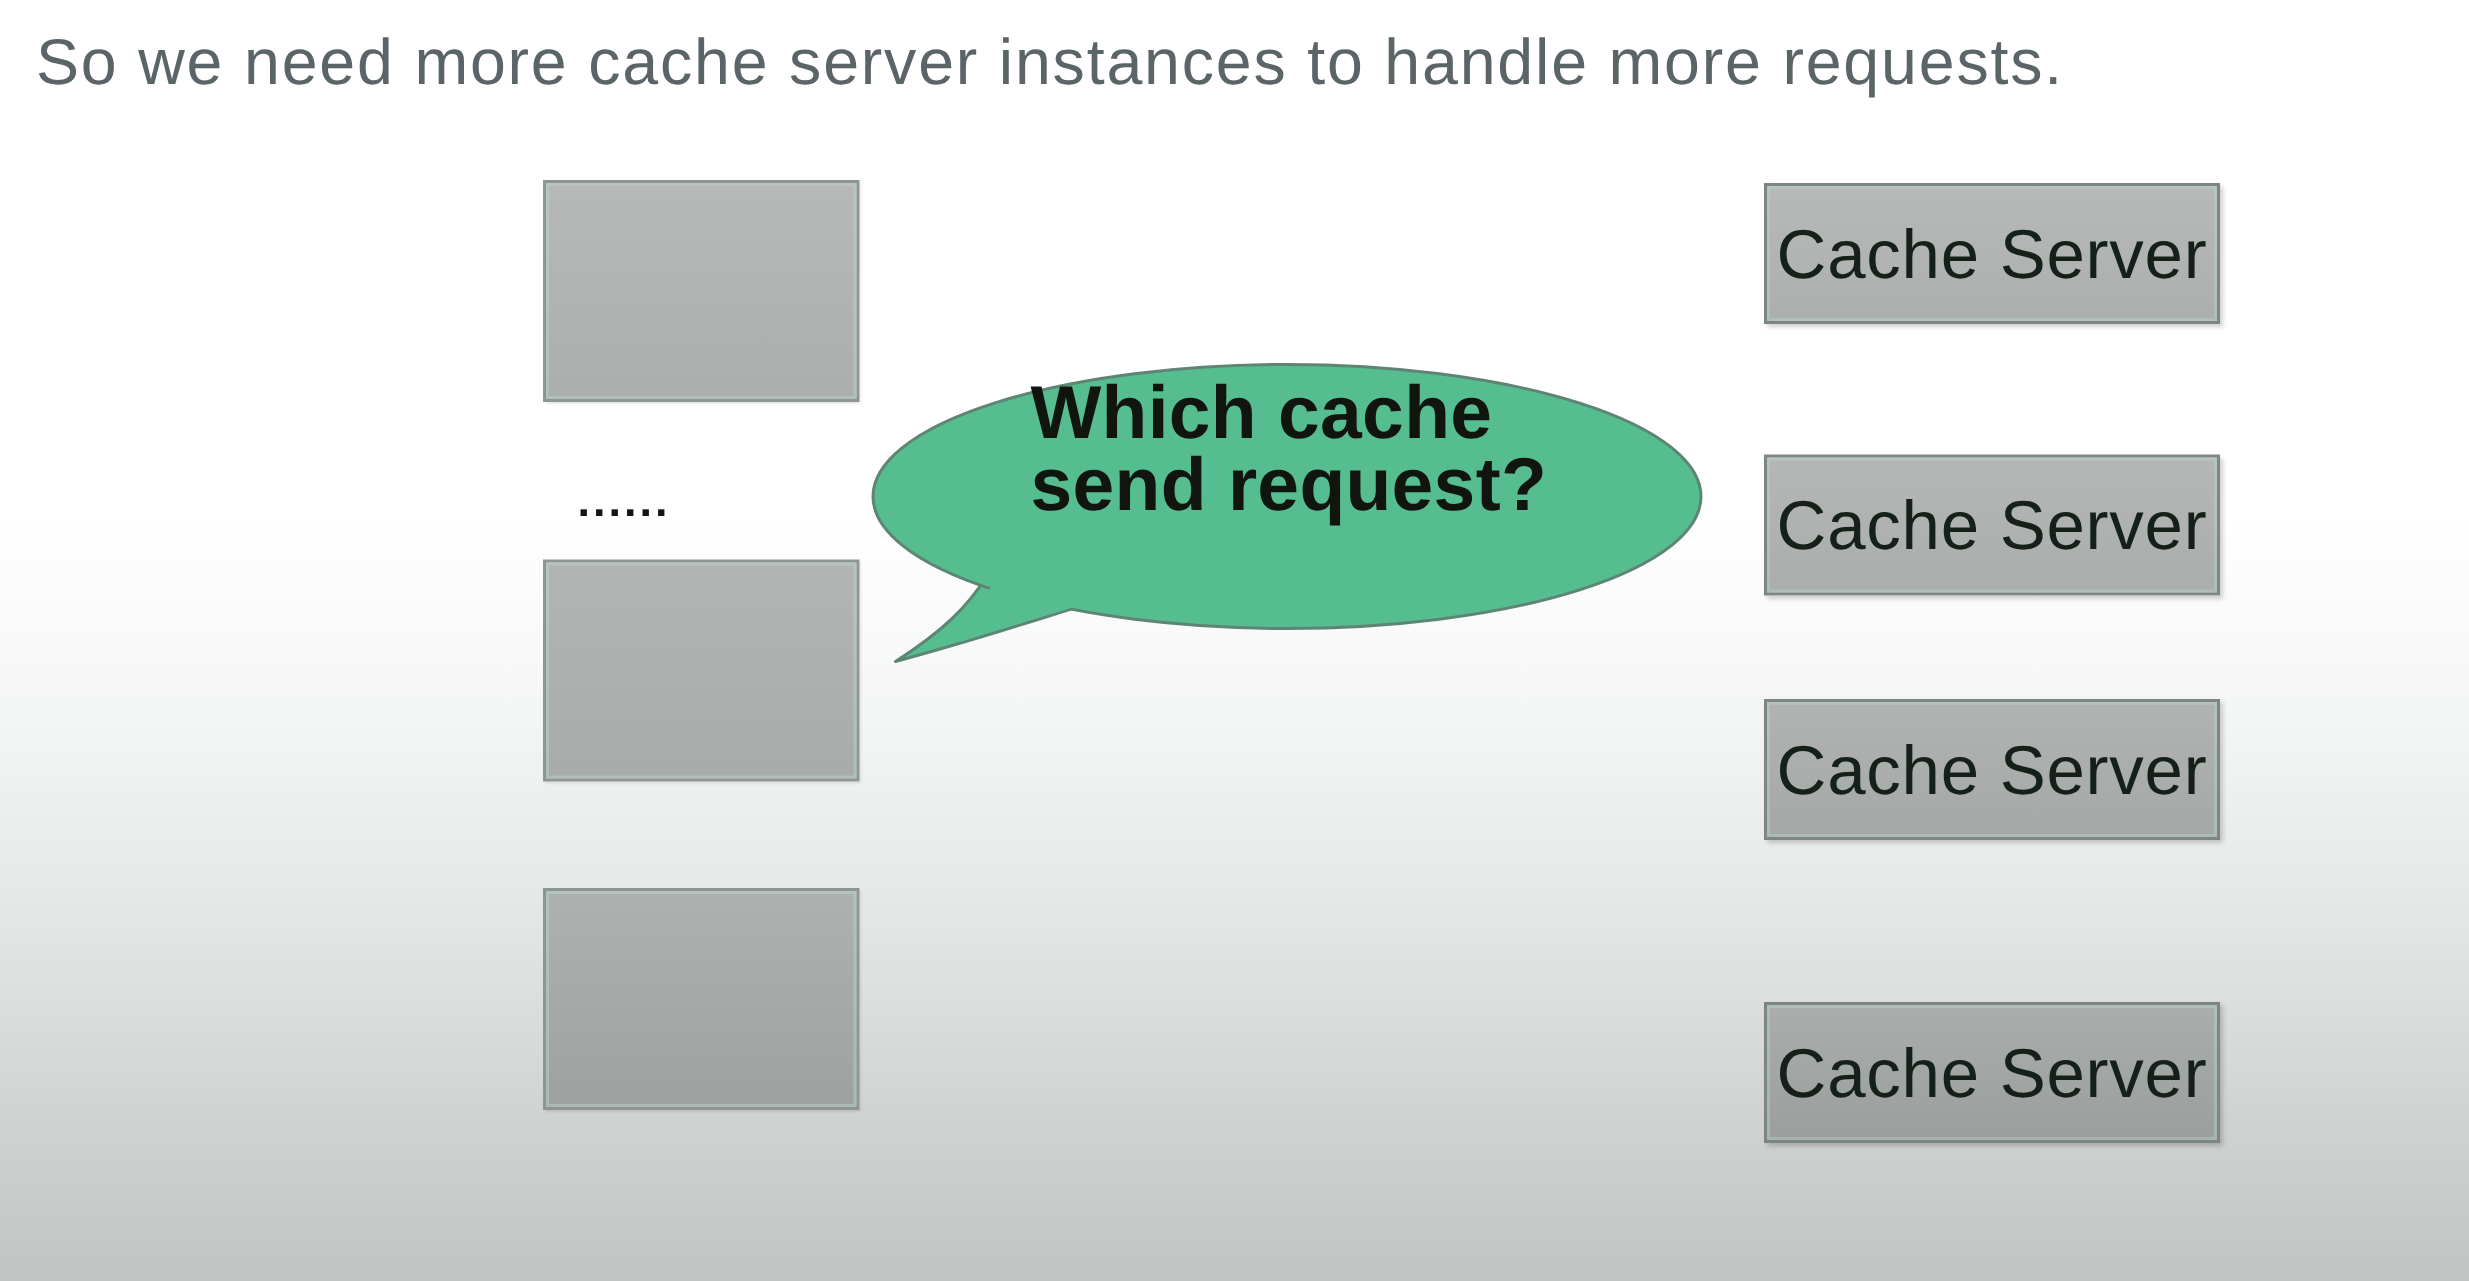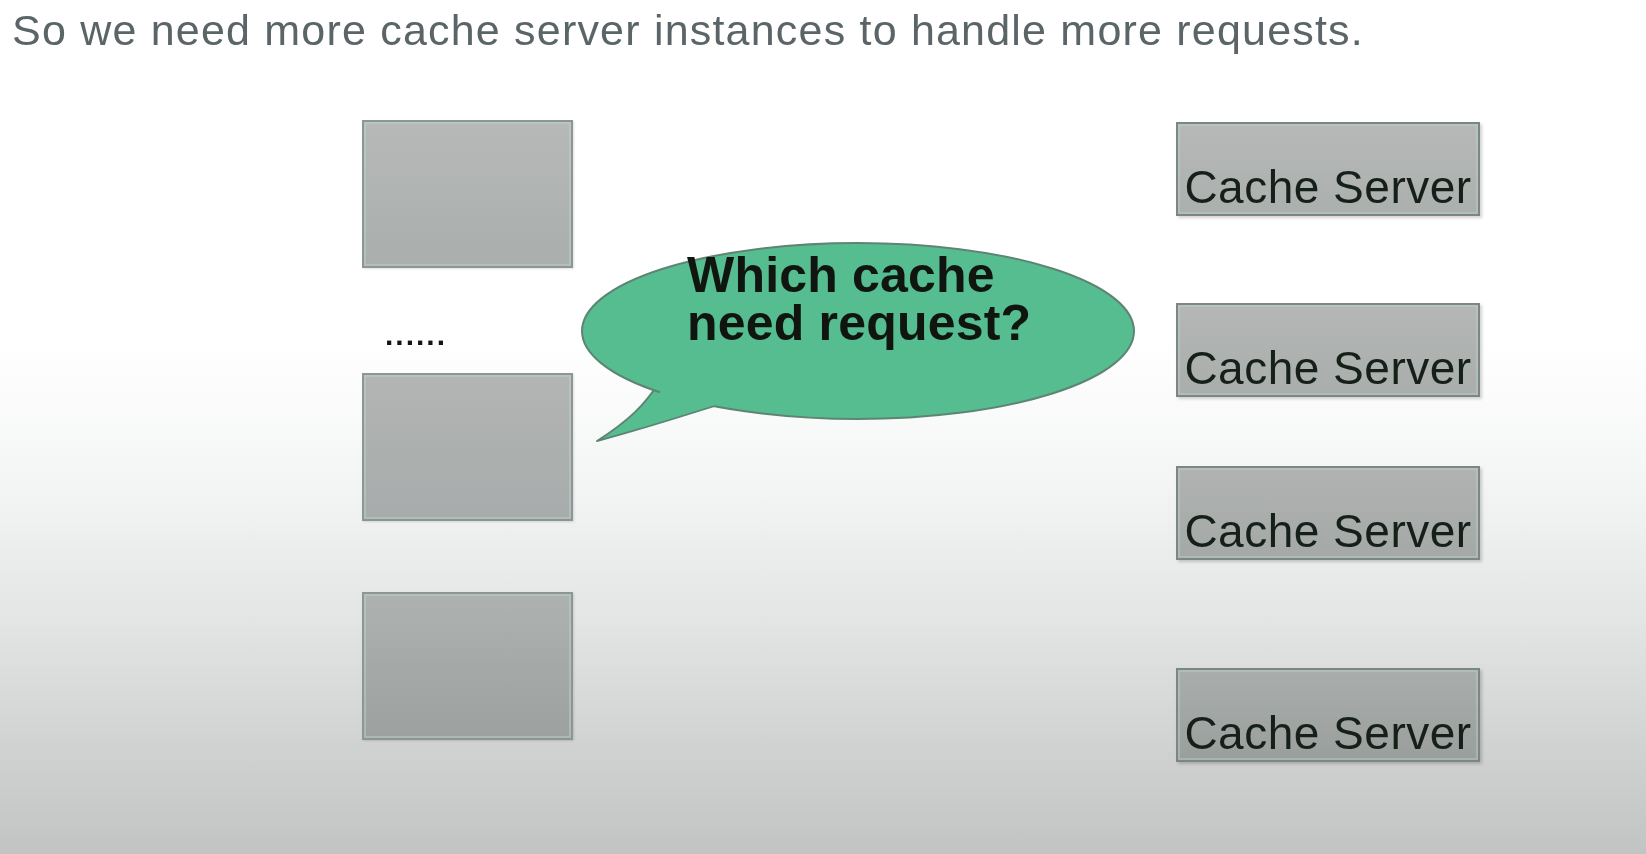--- a/index.html
+++ b/index.html
@@ -13,21 +13,21 @@
     height: 854px;
     overflow: hidden;
     background: linear-gradient(180deg,
       #ffffff 0%, #ffffff 40%,
       #f4f6f5 56%, #e3e6e5 72%,
       #d0d3d2 87%, #c1c4c3 100%);
   }
   .title {
     position: absolute;
     left: 12px; top: 6px;
-    margin: 0;
+    margin: 12px;
     font-size: 43px;
     font-weight: 400;
     letter-spacing: 1.2px;
     color: #5b6568;
     white-space: nowrap;
   }
   
   .client-box {
     position: absolute;
     left: 362px;
@@ -64,21 +64,21 @@
   }
   
   .server-box {
     position: absolute;
     left: 1176px;
     width: 304px; height: 94px;
     border: 2px solid #7e8683;
     box-shadow: inset 0 0 0 2px rgba(186, 216, 199, 0.4), 2px 2px 3px rgba(0,0,0,0.18);
     box-sizing: border-box;
     display: flex;
-    align-items: flex-end;
+    align-items: center;
     justify-content: center;
   }
   .server-box.s1 { top: 122px; background: linear-gradient(180deg, #b6b9b7, #abafad); }
   .server-box.s2 { top: 303px; background: linear-gradient(180deg, #b4b7b5, #a9adab); }
   .server-box.s3 { top: 466px; background: linear-gradient(180deg, #b0b3b1, #a4a8a6); }
   .server-box.s4 { top: 668px; background: linear-gradient(180deg, #a9adab, #9a9e9c); }
   .server-label {
     font-size: 46px;
     color: #152019;
     letter-spacing: 0.5px;
@@ -101,21 +101,21 @@
     <path d="M 740 398
              C 700 410, 660 424, 597 441
              C 630 420, 645 404, 658 384
              Z" stroke="#5e8573" stroke-width="2" stroke-linejoin="round" fill="#55bd90"></path>
     <ellipse cx="858" cy="331" rx="276" ry="88" stroke="#5e8573" stroke-width="2" fill="#55bd90"></ellipse>
     <path d="M 745 396 C 705 408, 672 418, 640 428 C 652 412, 658 398, 664 382 Z" stroke="none" fill="#55bd90"></path>
   </svg>
 
   <div class="bubble-text">
     <div>Which cache</div>
-    <div>need request?</div>
+    <div>send request?</div>
   </div>
 
   <div class="server-box s1">
     <span class="server-label">Cache Server</span>
   </div>
   <div class="server-box s2">
     <span class="server-label">Cache Server</span>
   </div>
   <div class="server-box s3">
     <span class="server-label">Cache Server</span>

